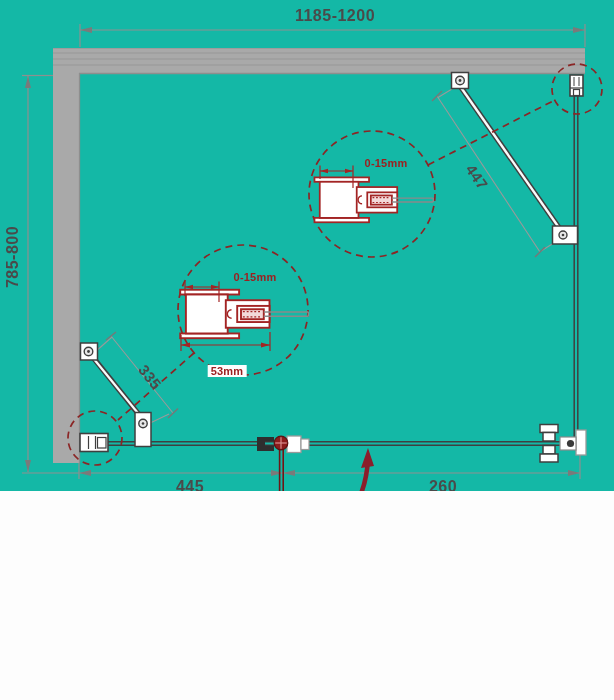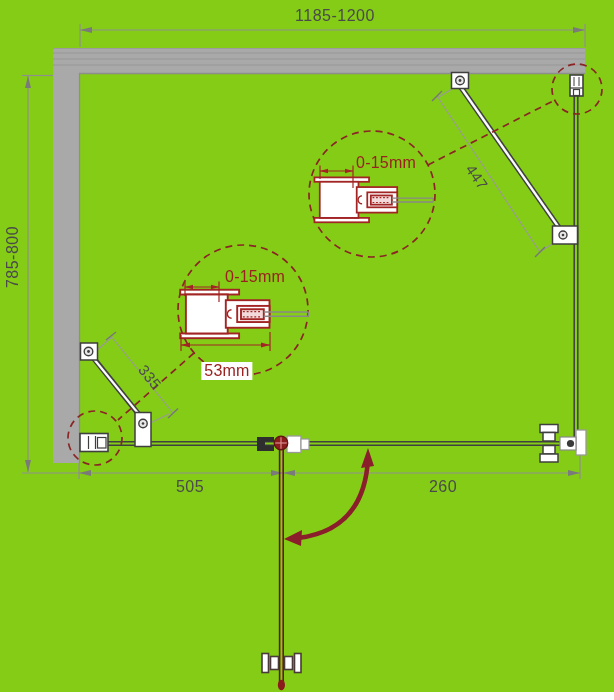--- a/index.html
+++ b/index.html
@@ -1,24 +1,24 @@
 <!DOCTYPE html>
 <html><head>
 <meta charset="utf-8">
 <style>
   html,body{margin:0;padding:0;background:#fdfdfd;}
-  #stage{position:relative;width:614px;height:692px;background:#84cc16;overflow:hidden;
-         font-family:"Liberation Sans",sans-serif;}
+  #stage{position:relative;width:614px;height:491px;background:#14b8a6;overflow:hidden;
+         font-family:"Liberation Sans",sans-serif;font-weight:bold;}
   #draw{position:absolute;left:0;top:0;}
   .label{position:absolute;white-space:nowrap;color:#4a4a4a;
          font-family:"Liberation Sans",sans-serif;
          transform:translate(-50%,-50%);letter-spacing:.5px;}
   .lbl-big{font-size:16px;}
   .lbl-bar{font-size:15px;}
-  .lbl-red{font-size:16px;color:#9b2020;letter-spacing:.2px;}
+  .lbl-red{font-size:11px;color:#9b2020;letter-spacing:.2px;}
   .rot-ccw{transform:translate(-50%,-50%) rotate(-90deg);}
   .rot55{transform:translate(-50%,-50%) rotate(55deg);}
   .rot52{transform:translate(-50%,-50%) rotate(52deg);}
   .on-line{background:#fdfdfd;padding:0 3px;}
 </style>
 </head>
 <body>
 
 <div id="stage">
 
@@ -222,21 +222,21 @@
 </svg>
 
 <div class="label lbl-big" style="left:335px;top:16px;">1185-1200</div>
 
 <div class="label lbl-big rot-ccw" style="left:13px;top:257px;">785-800</div>
 
 <div class="label lbl-bar rot55" style="left:477px;top:177px;">447</div>
 
 <div class="label lbl-bar rot52" style="left:150px;top:377px;">335</div>
 
-<div class="label lbl-big" style="left:190px;top:487px;">505</div>
+<div class="label lbl-big" style="left:190px;top:487px;">445</div>
 
 <div class="label lbl-big" style="left:443px;top:487px;">260</div>
 
 <div class="label lbl-red" style="left:386px;top:163px;">0-15mm</div>
 
 <div class="label lbl-red" style="left:255px;top:277px;">0-15mm</div>
 
 <div class="label lbl-red on-line" style="left:227px;top:345px;margin-top:26px;">53mm</div>
 
 </div>

